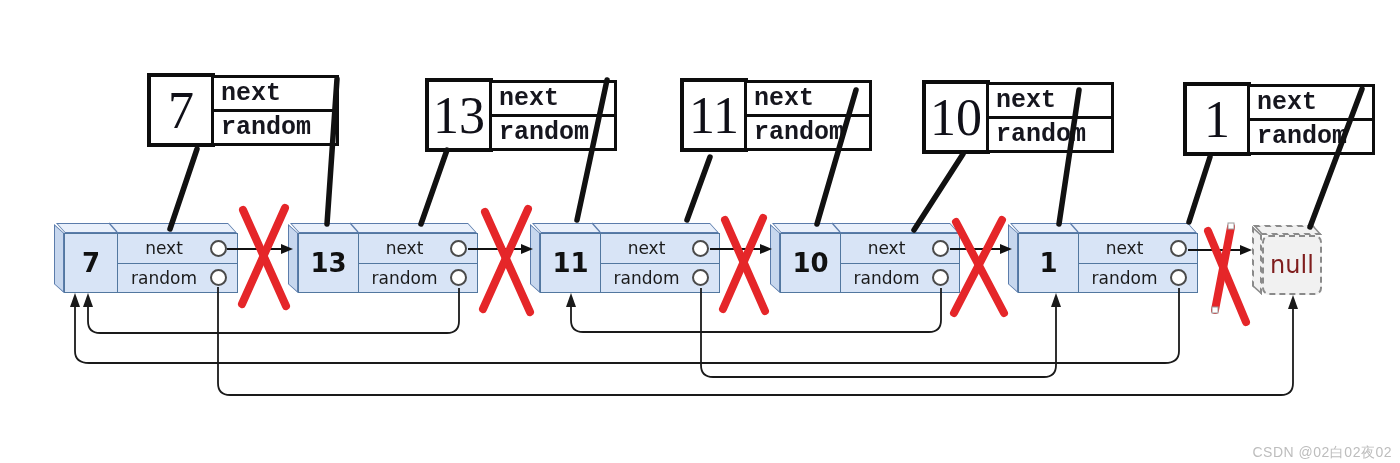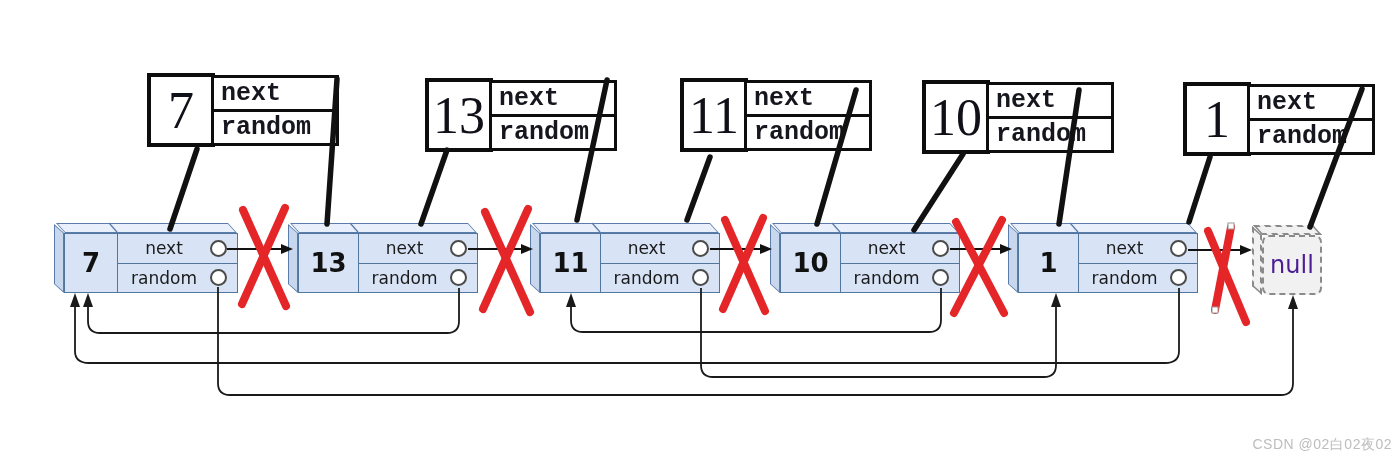--- a/index.html
+++ b/index.html
@@ -42,23 +42,23 @@
   
   .nullbox{position:absolute;left:1262px;top:235px;width:60px;height:60px;z-index:1;}
   .null-top{position:absolute;left:0;top:-10px;width:60px;height:10px;background:#f1f1f1;
             border:2px dashed #8a8a8a;box-sizing:border-box;
             transform:skewX(42deg);transform-origin:0 100%;}
   .null-left{position:absolute;left:-10px;top:0;width:10px;height:60px;background:#f1f1f1;
              border:2px dashed #8a8a8a;box-sizing:border-box;
              transform:skewY(42deg);transform-origin:100% 0;}
   .null-front{position:absolute;inset:0;background:#f1f1f1;border:2px dashed #8a8a8a;
               border-radius:7px;box-sizing:border-box;display:flex;align-items:center;
-              justify-content:center;font-size:24px;color:#4c1d95;}
-
-  .watermark{position:absolute;right:8px;bottom:9px;font-size:14px;color:#bdbdbd;
+              justify-content:center;font-size:24px;color:#7f1d1d;}
+
+  .watermark{position:absolute;right:8px;bottom:1px;font-size:14px;color:#bdbdbd;
              letter-spacing:.5px;font-family:"Liberation Sans",sans-serif;}
 
   svg.connector-layer{position:absolute;left:0;top:0;z-index:2;pointer-events:none;}
 </style>
 </head>
 <body>
 
 <div id="stage">
 
   <div class="copybox" style="left:147px;top:73px;">

